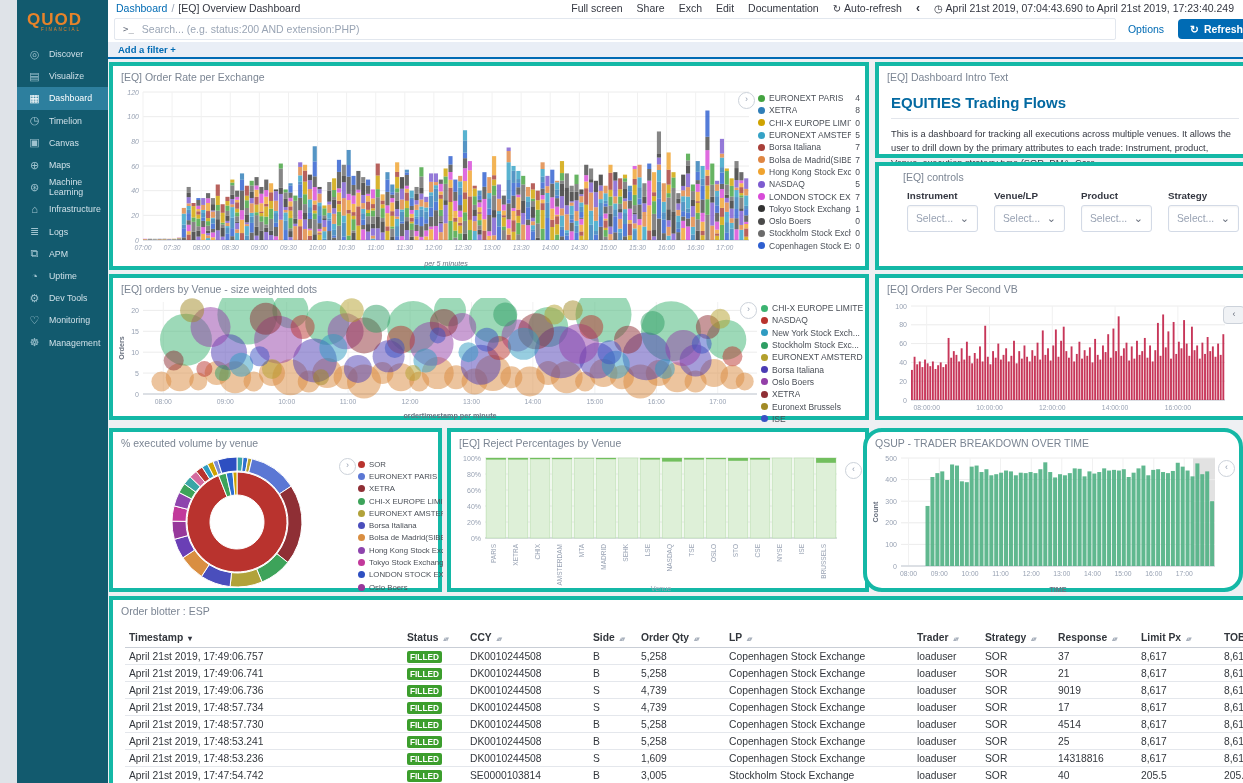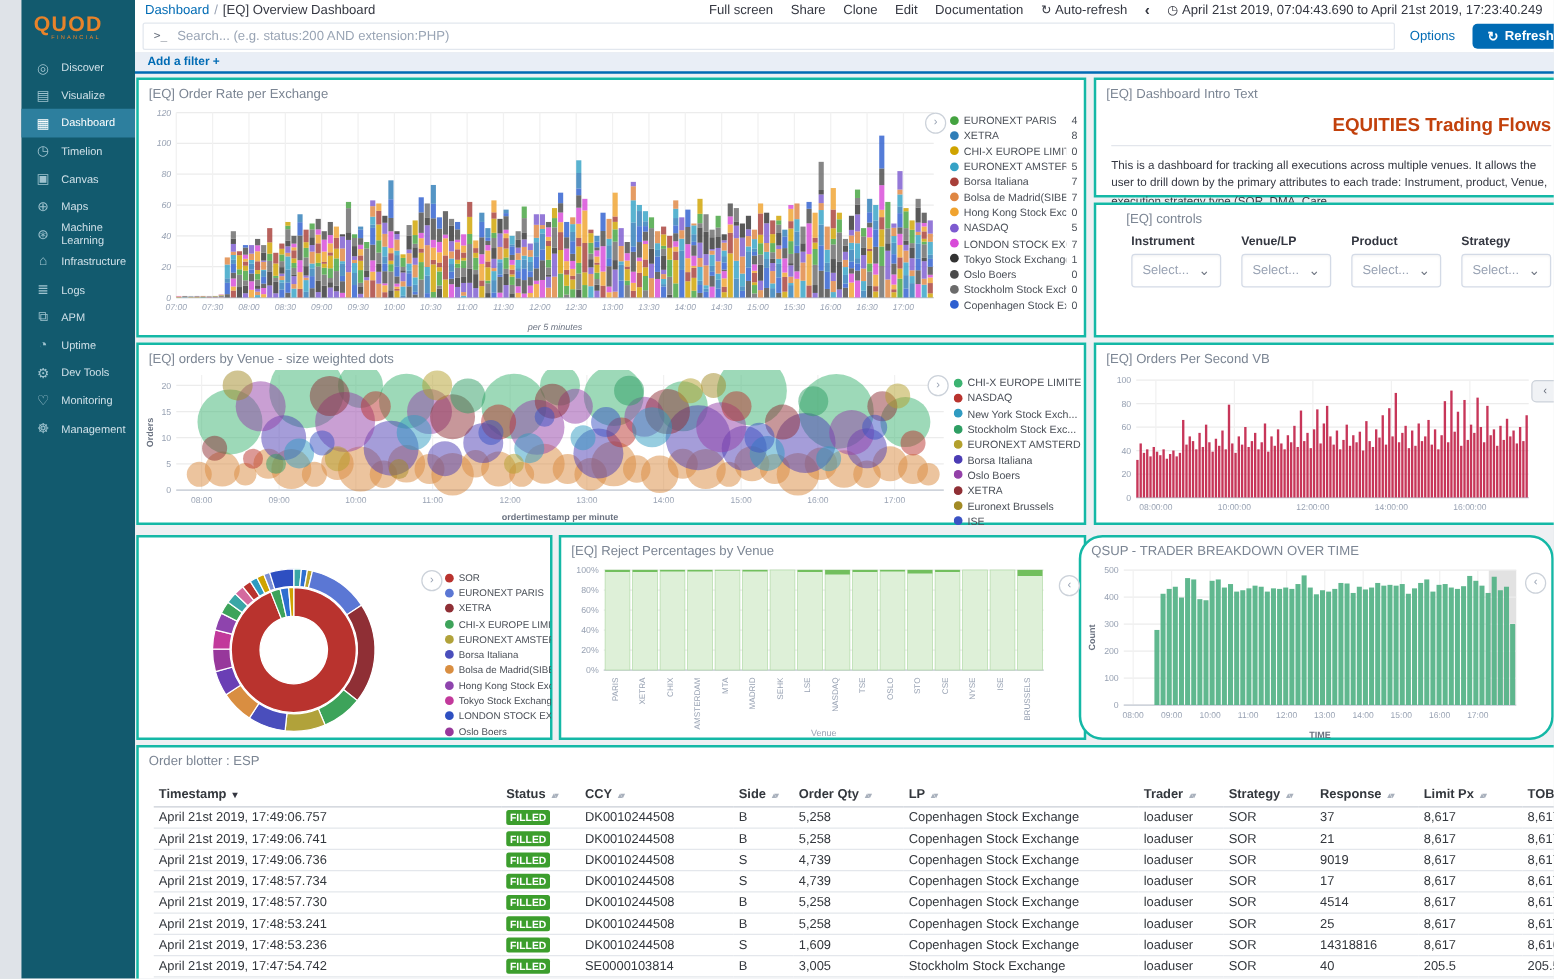--- a/index.html
+++ b/index.html
@@ -23,33 +23,33 @@
   #topmenu .navchev{font-weight:bold;font-size:12px;color:#343741;cursor:pointer;}
   #searchbar{position:absolute;left:91px;top:16px;width:1152px;height:26px;background:#fff;border-bottom:1px solid #d8dee8;display:flex;align-items:center;}
   #search-box{flex:1;height:20px;margin-left:6px;display:flex;align-items:center;border:1px solid #e2e7ee;border-radius:2px;background:#fff;cursor:text;}
   #search-box .ticon{font-family:"DejaVu Sans Mono",monospace;font-size:9px;color:#69707d;margin:0 8px 0 8px;}
   #search-box .ph{font-size:10.5px;color:#9aa5b5;}
   #options-link{color:#006BB4;font-size:10.5px;margin:0 14px 0 12px;cursor:pointer;}
   #refresh-btn{background:#006BB4;color:#fff;font-size:10.5px;font-weight:bold;height:20px;padding:0 12px;border-radius:4px;display:flex;align-items:center;gap:5px;margin-right:5px;cursor:pointer;}
   #filterbar{position:absolute;left:91px;top:42px;width:1152px;height:17px;background:#e9eef6;border-bottom:2px solid #006BB4;display:flex;align-items:center;box-sizing:border-box;}
   #add-filter{margin-left:10px;font-size:9.5px;font-weight:bold;color:#006BB4;cursor:pointer;}
   
-  .panel{position:absolute;background:#fff;border:2px solid #14b8a6;box-sizing:border-box;}
+  .panel{position:absolute;background:#fff;border:4px solid #14b8a6;box-sizing:border-box;}
   .ptitle{font-size:10.5px;color:#7b8593;padding:5px 8px 1px;white-space:nowrap;overflow:hidden;}
   .chart{position:absolute;}
   .legend{position:absolute;font-size:8.5px;color:#4a4f57;overflow:hidden;}
   .legend.small{font-size:7.8px;}
   .litem{display:flex;align-items:center;gap:4px;height:12.3px;cursor:pointer;overflow:hidden;white-space:nowrap;}
   .ldot{width:7px;height:7px;border-radius:50%;flex:none;}
   .lname{overflow:hidden;white-space:nowrap;}
   .lval{margin-left:auto;padding-right:2px;flex:none;}
   .togglebtn{position:absolute;width:15px;height:15px;border:1px solid #ccd2da;border-radius:50%;background:#fff;color:#98a2b3;font-size:9px;line-height:13px;text-align:center;cursor:pointer;z-index:3;}
   .togglepill{position:absolute;width:20px;height:16px;border:1px solid #ccd2da;border-radius:4px;background:#f0f2f5;color:#69707d;font-size:9px;line-height:14px;text-align:center;cursor:pointer;z-index:3;}
   
-  #intro-heading{font-size:15px;font-weight:bold;color:#c2410c;margin:10px 12px 0;padding-bottom:7px;border-bottom:1px solid #e3e6ec;text-align:right;}
+  #intro-heading{font-size:15px;font-weight:bold;color:#0369a1;margin:10px 12px 0;padding-bottom:7px;border-bottom:1px solid #e3e6ec;}
   #intro-body{font-size:9.3px;line-height:1.55;color:#343741;margin:8px 12px 0;}
   .ctl-grid{display:grid;grid-template-columns:1fr 1fr 1fr 1fr;column-gap:16px;row-gap:12px;padding:6px 12px 0;}
   .ctl-label{font-size:9.8px;font-weight:bold;color:#343741;margin-bottom:4px;}
   .select{height:25px;background:#fff;border:1px solid #d3dae6;border-radius:3px;display:flex;align-items:center;justify-content:space-between;padding:0 8px;font-size:10.3px;color:#98a2b3;box-shadow:inset 0 1px 2px rgba(0,0,0,.05);cursor:pointer;}
   .select .car{color:#69707d;font-size:11px;}
   
   #blotter-wrap{position:absolute;left:0;top:20px;right:0;bottom:0;overflow:hidden;padding:8px 12px 0;}
   table.blotter{border-collapse:collapse;width:100%;font-size:10.3px;color:#33373d;table-layout:fixed;}
   table.blotter th{font-weight:bold;text-align:left;border-bottom:1px solid #c9ced6;padding:4px 4px;white-space:nowrap;overflow:hidden;font-size:10.3px;cursor:pointer;}
   table.blotter td{border-bottom:1px solid #e4e7ec;padding:2.5px 4px;white-space:nowrap;overflow:hidden;}
@@ -128,21 +128,21 @@
       </nav>
   </aside>
 
   <div id="crumbbar">
     <span class="crumb-link">Dashboard</span>
     <span class="sep">/</span>
     <span>[EQ] Overview Dashboard</span>
     <div id="topmenu">
         <span class="mi">Full screen</span>
         <span class="mi">Share</span>
-        <span class="mi">Clone</span>
+        <span class="mi">Exch</span>
         <span class="mi">Edit</span>
         <span class="mi">Documentation</span>
         <span class="mi"><span class="glyph">↻</span>Auto-refresh</span>
         <span class="navchev">‹</span>
         <span class="mi"><span class="glyph">◷</span>April 21st 2019, 07:04:43.690 to April 21st 2019, 17:23:40.249</span>
         <span class="navchev">›</span>
       </div>
   </div>
 
   <div id="searchbar">
@@ -1677,20 +1677,21 @@
           <rect x="326.9166666666667" y="46.42" width="1.884" height="53.58" fill="#c2254b" fill-opacity="0.92"></rect>
           <rect x="329.53333333333336" y="56.76" width="1.884" height="43.24" fill="#c2254b" fill-opacity="0.92"></rect>
           <rect x="332.15" y="43.6" width="1.884" height="56.4" fill="#c2254b" fill-opacity="0.92"></rect>
           <rect x="334.76666666666665" y="54.88" width="1.884" height="45.12" fill="#c2254b" fill-opacity="0.92"></rect>
           <rect x="337.3833333333333" y="34.2" width="1.884" height="65.8" fill="#c2254b" fill-opacity="0.92"></rect>
         </svg></div>
     <div class="togglepill" style="right:6px;top:28px;">‹</div>
   </div>
 
   <div class="panel" style="left:92px;top:428px;width:333px;height:164px;">
+    <div class="ptitle">% executed volume by venue</div>
     <div class="chart" id="c-donut" style="left:6px;top:20px;width:232px;height:140px;"><svg width="232" height="140">
           <path d="M 118 20
                  A 50 50 0 1 1 99.59377236576607 23.51117570558744
                  L 108.06063707751368 44.896034881017215
                  A 27 27 0 1 0 118 43 Z" fill="#b9332e" stroke="#fff" stroke-width="1"></path>
           <path d="M 99.59377236576607 23.51117570558744
                  A 50 50 0 0 1 107.09283793017283 21.20416190306264
                  L 112.11013248229334 43.650247427653824
                  A 27 27 0 0 0 108.06063707751368 44.896034881017215 Z" fill="#3da35a" stroke="#fff" stroke-width="1"></path>
           <path d="M 107.09283793017283 21.20416190306264

